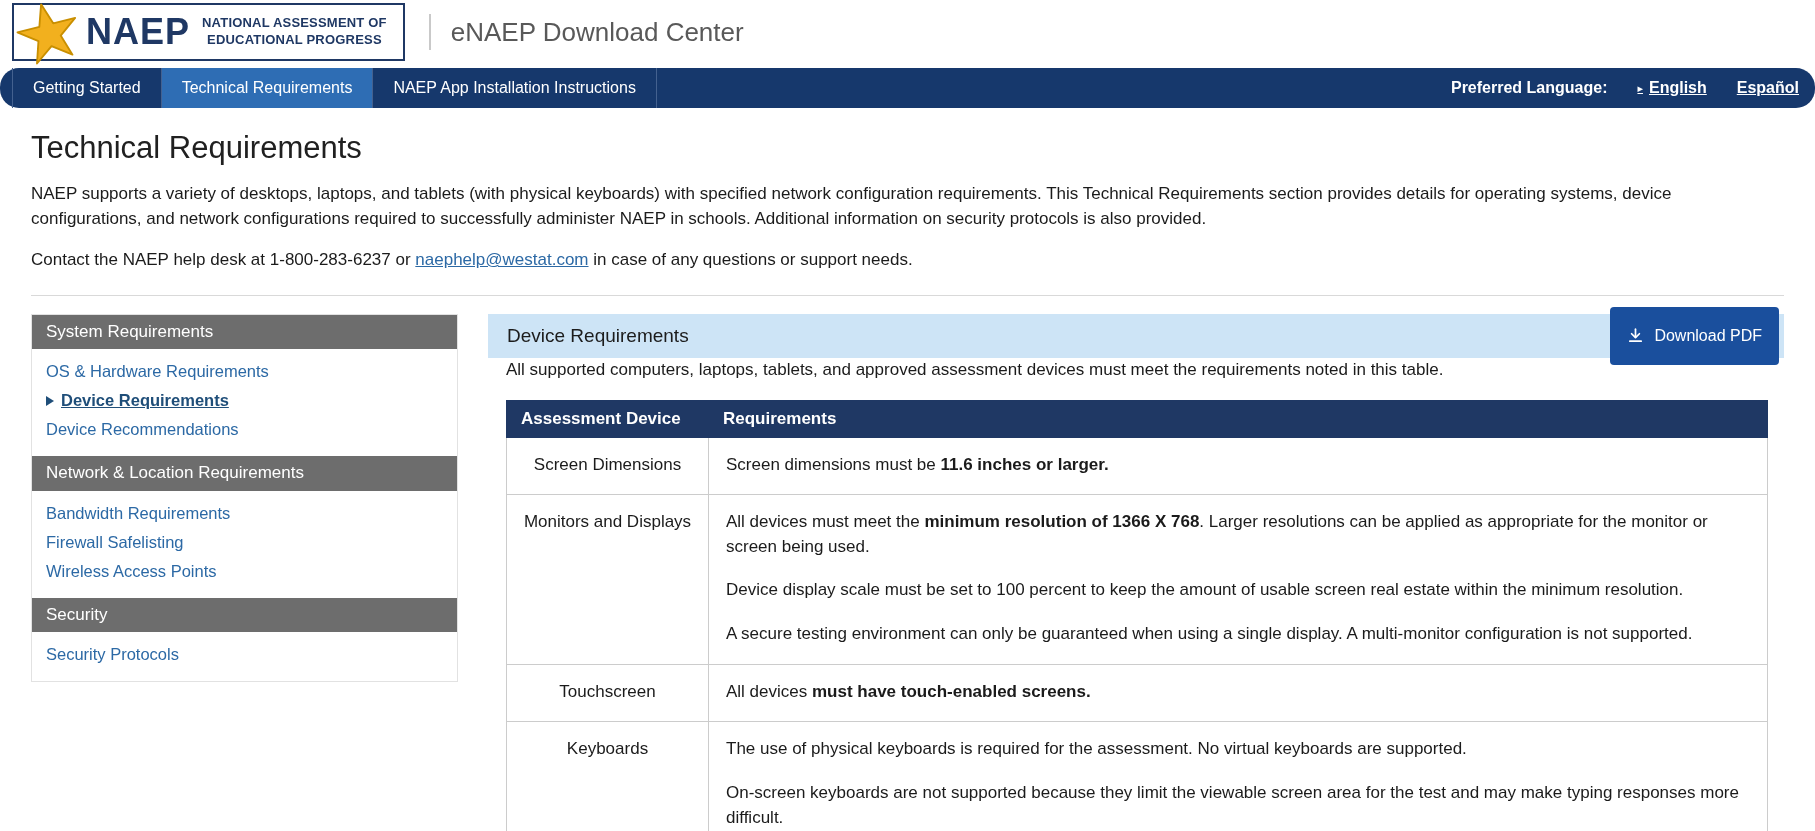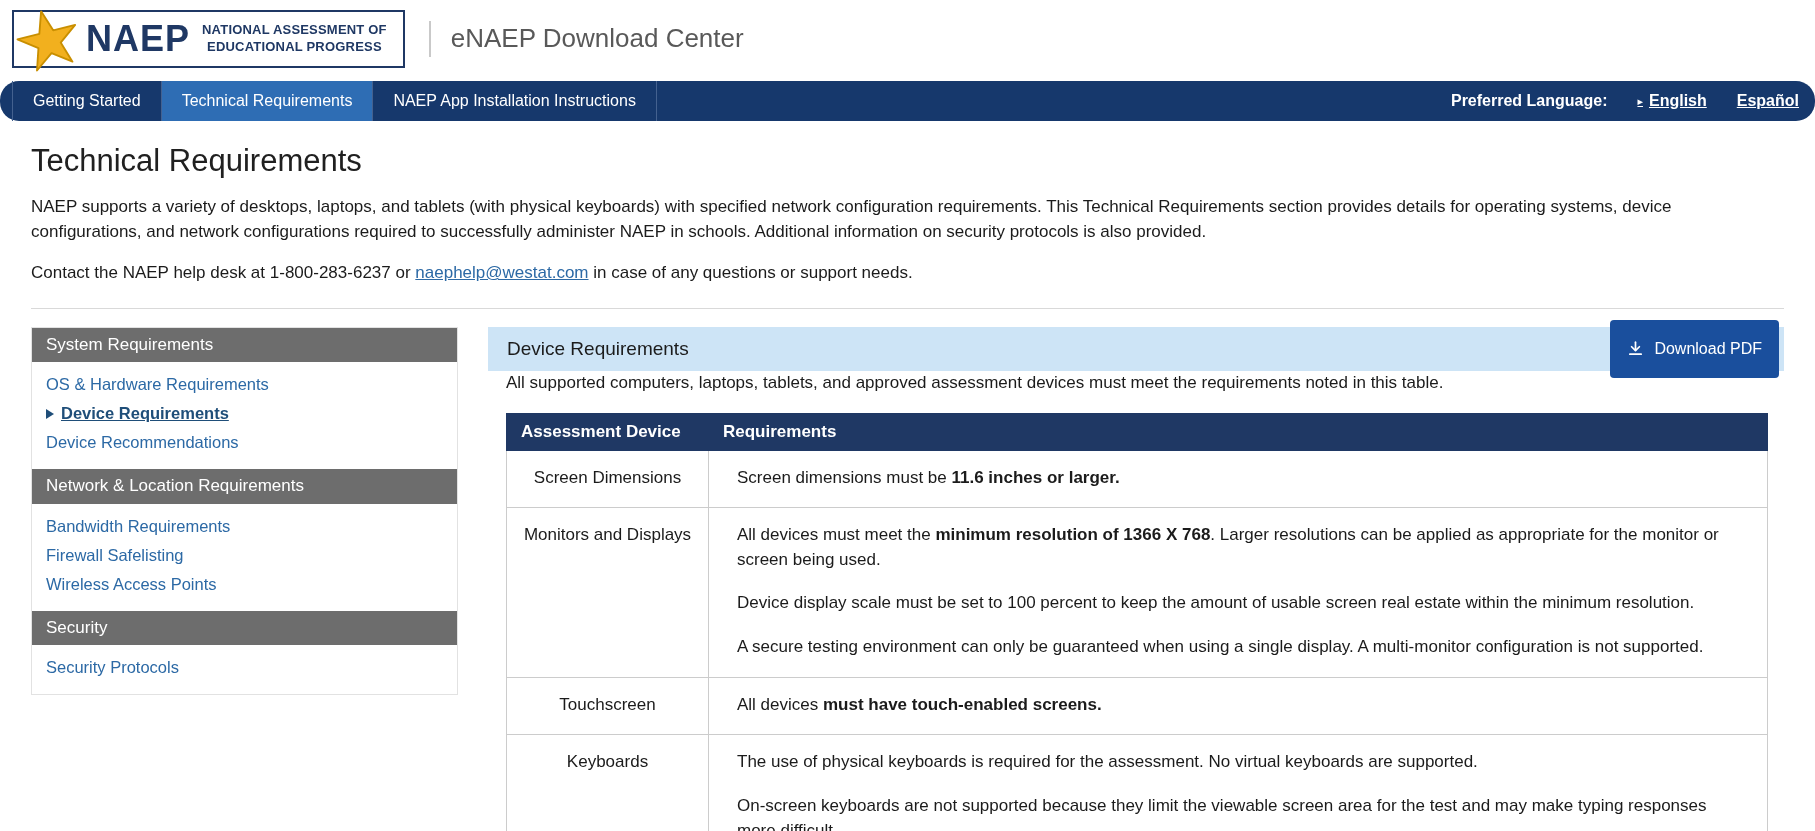--- a/index.html
+++ b/index.html
@@ -7,21 +7,21 @@
     --btn-blue:#1a4f9d; --link:#2c69a5; --side-head:#6d6d6d; --gold:#f2b01e;
     --text:#1b1b1b; --muted:#595959; --border:#cccccc;
   }
   *{box-sizing:border-box;}
   html,body{margin:0;padding:0;}
   body{
     width:1815px;height:831px;overflow:hidden;background:#fff;color:var(--text);
     font-family:"Liberation Sans","DejaVu Sans",sans-serif;font-size:17px;
   }
   
-  .header{display:flex;align-items:center;height:81px;padding:0 14px 4px 12px;background:#fff;}
+  .header{display:flex;align-items:center;height:68px;padding:0 14px 4px 12px;background:#fff;}
   .logo-box{position:relative;display:flex;align-items:center;border:2px solid var(--navy);
     padding:5px 16px 5px 72px;height:58px;}
   .star{position:absolute;left:3px;top:-4px;width:62px;height:62px;transform:rotate(-14deg);}
   .brand{font-size:36px;font-weight:bold;color:var(--navy);letter-spacing:1px;margin-right:12px;line-height:1;}
   .tagline{font-size:13px;font-weight:bold;color:var(--navy);line-height:1.3;letter-spacing:.2px;text-align:center;}
   .v-divider{width:2px;height:36px;background:#c9c9c9;margin:0 20px 0 24px;}
   .app-title{font-size:26px;color:var(--muted);}
   
   .nav{display:flex;align-items:stretch;height:40px;background:var(--navbar);color:#fff;padding-left:12px;border-radius:19px;}
   .tab{display:flex;align-items:center;padding:0 20px;font-size:16px;cursor:pointer;
@@ -57,21 +57,21 @@
   .download-btn{background:var(--btn-blue);color:#fff;border:none;border-radius:4px;
     font-size:16px;font-family:inherit;padding:20px 17px;display:flex;align-items:center;gap:10px;cursor:pointer;}
   .panel-body{padding:0 16px 0 18px;}
   .panel-intro{margin:20px 0 18px;line-height:1.4;}
   
   .req-table{width:100%;border-collapse:collapse;font-size:17px;}
   .req-table th{background:var(--navy);color:#fff;text-align:left;font-weight:bold;
     padding:8px 14px;border:1px solid var(--navy);margin-top:17px;}
   .req-table td{border:1px solid var(--border);vertical-align:top;padding:15px 16px 17px;line-height:1.45;}
   .req-table td.device{width:202px;text-align:center;}
-  .req-table td p{margin:0 12px 19px;}
+  .req-table td p{margin:0 1px 19px;}
   .req-table td p:last-child{margin-bottom:0;}
 </style>
 </head>
 <body>
 
 <header class="header">
   <div class="logo-box">
     <svg class="star" viewBox="0 0 100 100" aria-hidden="true">
       <path d="M50 4 L61.5 38.5 L98 38.5 L68.5 60.5 L79.5 95 L50 73.5 L20.5 95 L31.5 60.5 L2 38.5 L38.5 38.5 Z" fill="#f2b01e" stroke="#c98f00" stroke-width="3" stroke-linejoin="round"></path>
     </svg>

